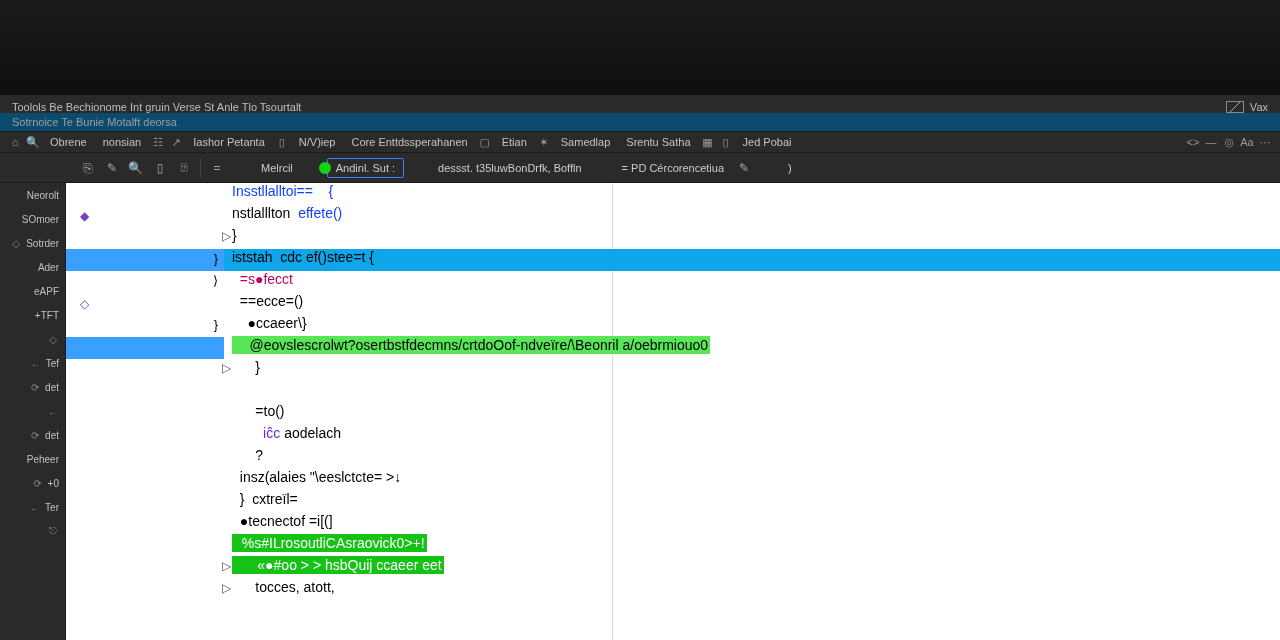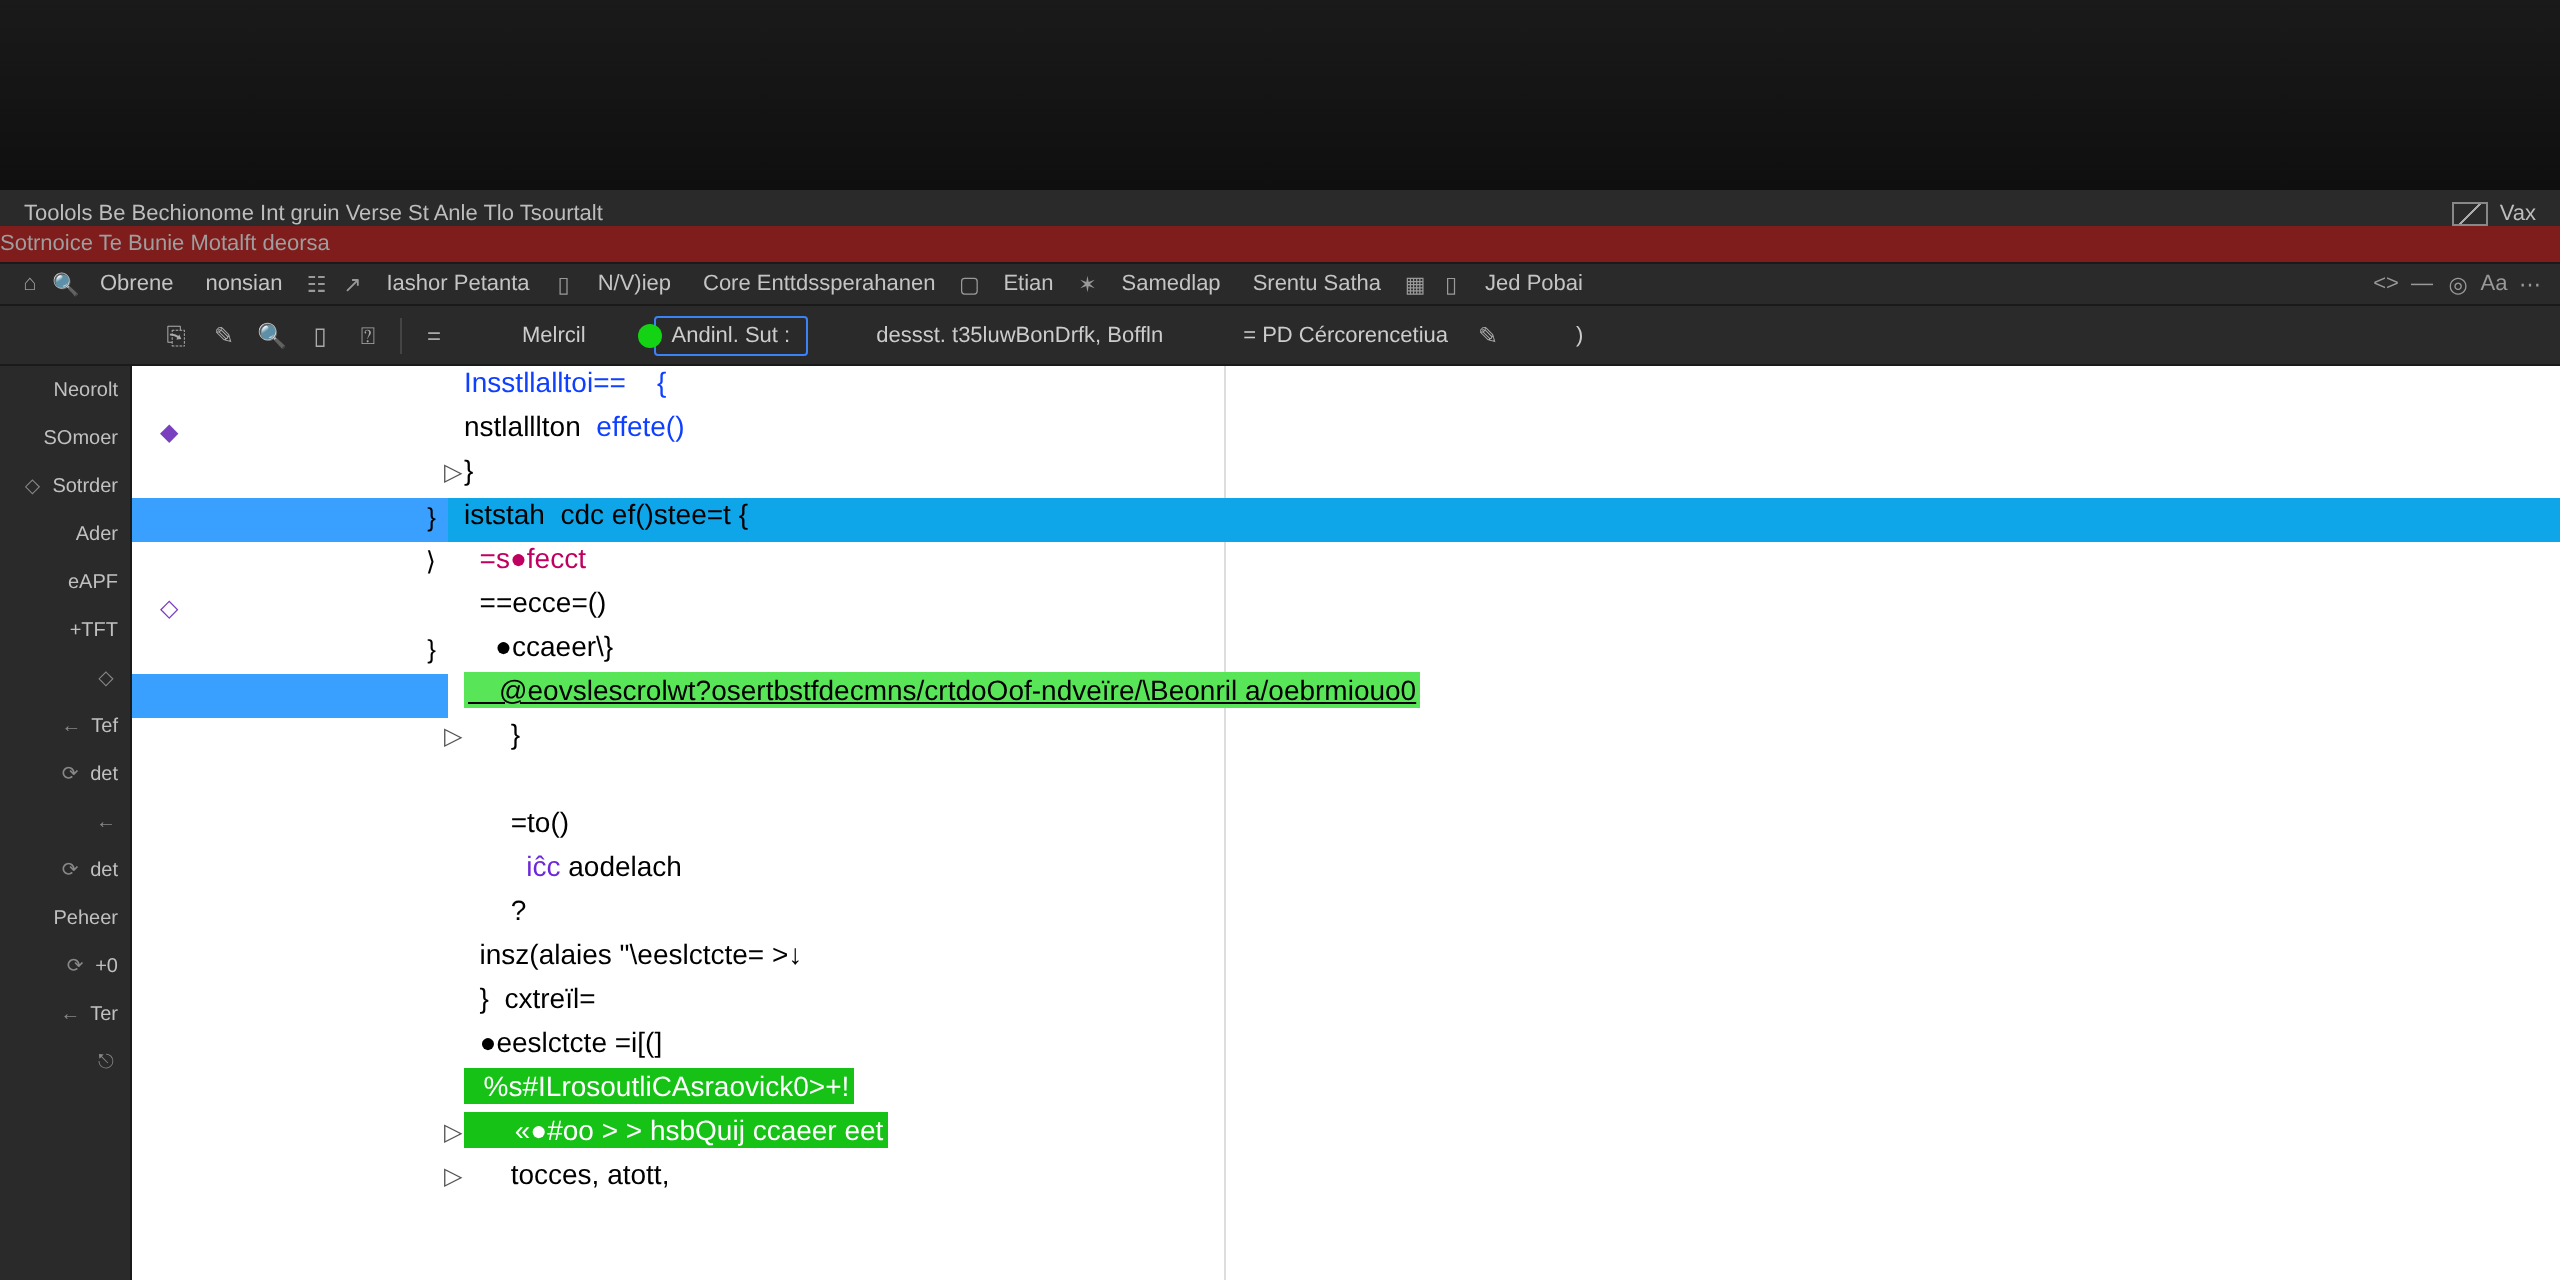--- a/index.html
+++ b/index.html
@@ -5,21 +5,21 @@
 * { margin: 0; padding: 0; box-sizing: border-box; font-family: -apple-system, "Segoe UI", sans-serif; }
 body { background: #161616; width: 1280px; height: 640px; overflow: hidden; }
 
 .titlebar-area { height: 95px; background: linear-gradient(180deg,#1a1a1a,#0f0f0f); }
 
 .path-row { height: 18px; padding: 0 12px; font-size: 11px; color: #bdbdbd; background: #2a2a2a; display: flex; align-items: flex-end; justify-content: space-between; }
 .path-row .right { display: flex; align-items: center; gap: 6px; }
 .flag-icon { width: 18px; height: 12px; border: 1px solid #888; position: relative; }
 .flag-icon::before { content:""; position:absolute; left:0; top:0; width:100%; height:100%; background: linear-gradient(135deg,transparent 47%,#aaa 47%,#aaa 53%,transparent 53%); }
 
-.sub-row { height: 18px; padding: 0 0; font-size: 11px; color: #9e9e9e; background: #7f1d1d; display: flex; align-items: center; }
+.sub-row { height: 18px; padding: 0 12px; font-size: 11px; color: #9e9e9e; background: #0c4a6e; display: flex; align-items: center; }
 
 .menubar { height: 22px; background: #2a2a2a; display: flex; align-items: center; padding: 0 8px; gap: 4px; font-size: 11px; color: #c4c4c4; border-top: 1px solid #1a1a1a; border-bottom: 1px solid #1a1a1a; }
 .menubar .mi { padding: 2px 6px; white-space: nowrap; }
 .menubar .ico { width: 14px; height: 14px; display: inline-flex; align-items: center; justify-content: center; color: #999; font-size: 11px; }
 .menubar .spacer { flex: 1; }
 
 .toolbar { height: 30px; background: #2a2a2a; display: flex; align-items: center; padding: 0 8px; gap: 4px; border-bottom: 1px solid #1a1a1a; }
 .toolbar .tbtn { width: 20px; height: 20px; display: flex; align-items: center; justify-content: center; color: #aaa; font-size: 12px; }
 .toolbar .sep { width: 1px; height: 18px; background: #444; margin: 0 2px; }
 .toolbar .crumb { font-size: 11px; color: #ccc; padding: 0 6px; margin-left: 24px; }
@@ -39,21 +39,21 @@
 .gutter .row.sel { background:#3aa0ff; }
 
 .editor { flex: 1; background: #fff; font-family: Menlo,Consolas,monospace; font-size: 14px; color: #000; position: relative; }
 .editor .ruler { position:absolute; left:388px; top:0; bottom:0; width:1px; background:#ddd; }
 .editor .line { height: 22px; padding-left: 8px; white-space: pre; position: relative; }
 .editor .kw { color: #1040ff; }
 .editor .fn { color: #1040ff; }
 .editor .prop { color: #c00060; }
 .editor .num { color: #6d28d9; }
 .line.hl-green { background: #0ea5e9; }
-.seg-green { background: #58e658; padding: 1px 2px; text-decoration: underline; }
+.seg-green { background: #58e658; padding: 1px 2px; }
 .seg-dkgreen { background: #16c216; color: #fff; padding: 1px 2px; }
 .editor .fold { position:absolute; left:-2px; top:2px; font-size:12px; color:#555; }
 </style>
 </head>
 <body>
 
 <div class="titlebar-area"></div>
 
 <div class="path-row">
   <span>Toolols Be Bechionome Int gruin Verse St Anle Tlo Tsourtalt</span>
@@ -208,18 +208,18 @@
     <div class="line"><span>  ==ecce=()</span></div>
     <div class="line"><span>    ●ccaeer\}</span></div>
     <div class="line"><span class="seg-green">    @eovslescrolwt?osertbstfdecmns/crtdoOof-ndveïre/\Beonril a/oebrmiouo0</span></div>
     <div class="line"><span class="fold">▷</span><span>      }</span></div>
     <div class="line"><span></span></div>
     <div class="line"><span>      =to()</span></div>
     <div class="line"><span class="num">        iĉc </span><span>aodelach</span></div>
     <div class="line"><span>      ?</span></div>
     <div class="line"><span>  insz(alaies "\eeslctcte= &gt;↓</span></div>
     <div class="line"><span>  }  cxtreïl=</span></div>
-    <div class="line"><span>  ●eeslctcte =i[(]</span></div>
+    <div class="line"><span>  ●tecnectof =i[(]</span></div>
     <div class="line"><span class="seg-dkgreen">  %s#ILrosoutliCAsraovіck0&gt;+!</span></div>
     <div class="line"><span class="fold">▷</span><span class="seg-dkgreen"><span>      «●#oo &gt; &gt; </span><span>hsbQuij ccaeer eet</span></span></div>
     <div class="line"><span class="fold">▷</span><span>      tocces, atott,</span></div>
   </div>
 </div>
 
 </body></html>

